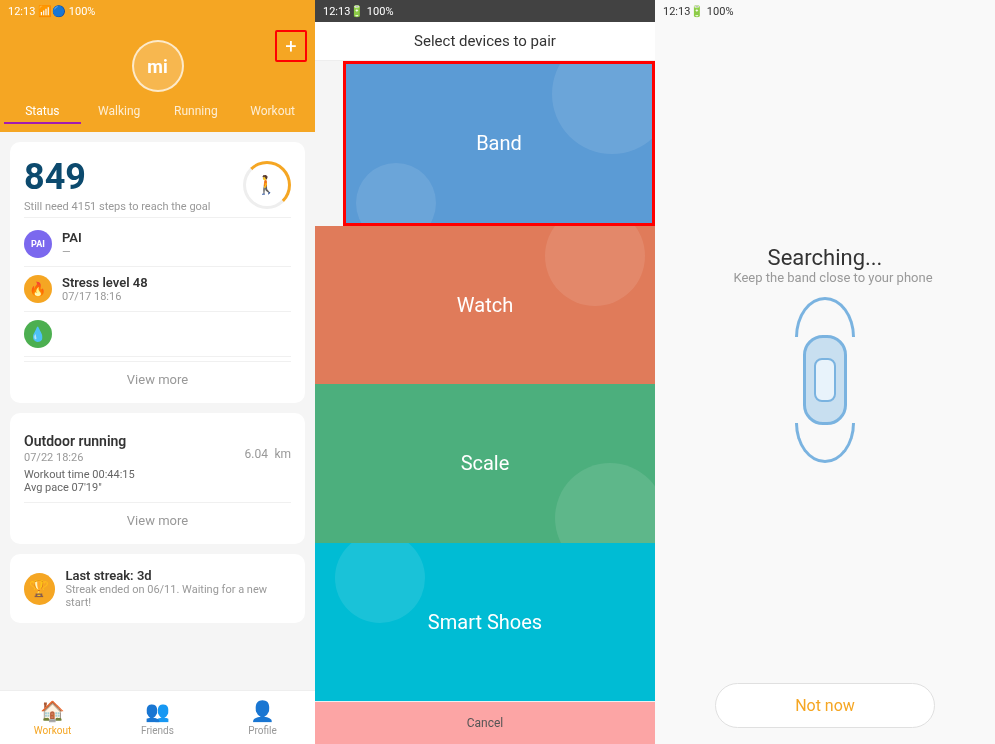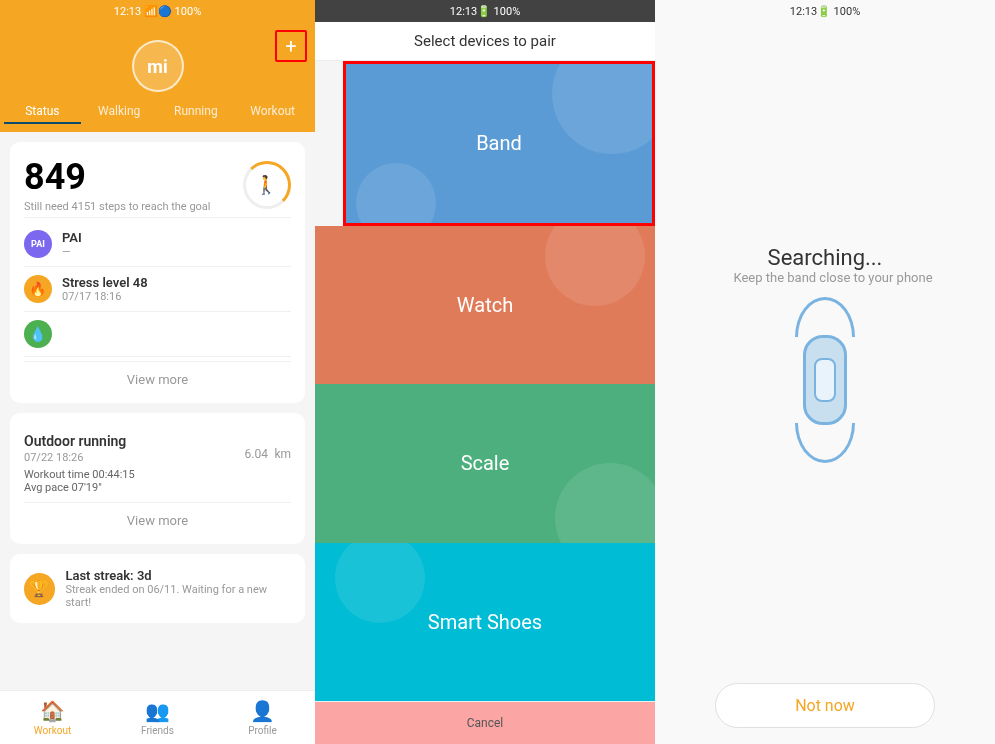--- a/index.html
+++ b/index.html
@@ -21,21 +21,21 @@
       background: #f5f5f5;
       overflow: hidden;
     }
 
     .status-bar {
       background: #f5a623;
       color: white;
       font-size: 11px;
       padding: 4px 8px;
       display: flex;
-      justify-content: center;
+      justify-content: flex-start;
       align-items: center;
       height: 22px;
     }
 
     .status-bar-left { display: flex; align-items: center; gap: 3px; }
     .status-bar-right { display: flex; align-items: center; gap: 3px; }
 
     .header-orange {
       background: #f5a623;
       padding: 8px 12px 0;
@@ -91,39 +91,39 @@
       text-align: center;
       color: white;
       font-size: 12px;
       padding: 4px 0;
       cursor: pointer;
       opacity: 0.8;
     }
 
     .nav-tab.active {
       opacity: 1;
-      border-bottom: 2px solid #0c4a6e;
+      border-bottom: 2px solid #a21caf;
     }
 
     .content-area {
       flex: 1;
       overflow-y: auto;
       background: #f5f5f5;
       padding: 10px;
     }
 
     .card {
       background: white;
       border-radius: 10px;
       padding: 14px;
       margin-bottom: 10px;
     }
 
     .steps-count {
-      color: #000000;
+      color: #0c4a6e;
       font-size: 36px;
       font-weight: bold;
     }
 
     .steps-subtitle {
       color: #999;
       font-size: 11px;
       margin-top: 2px;
     }
 

